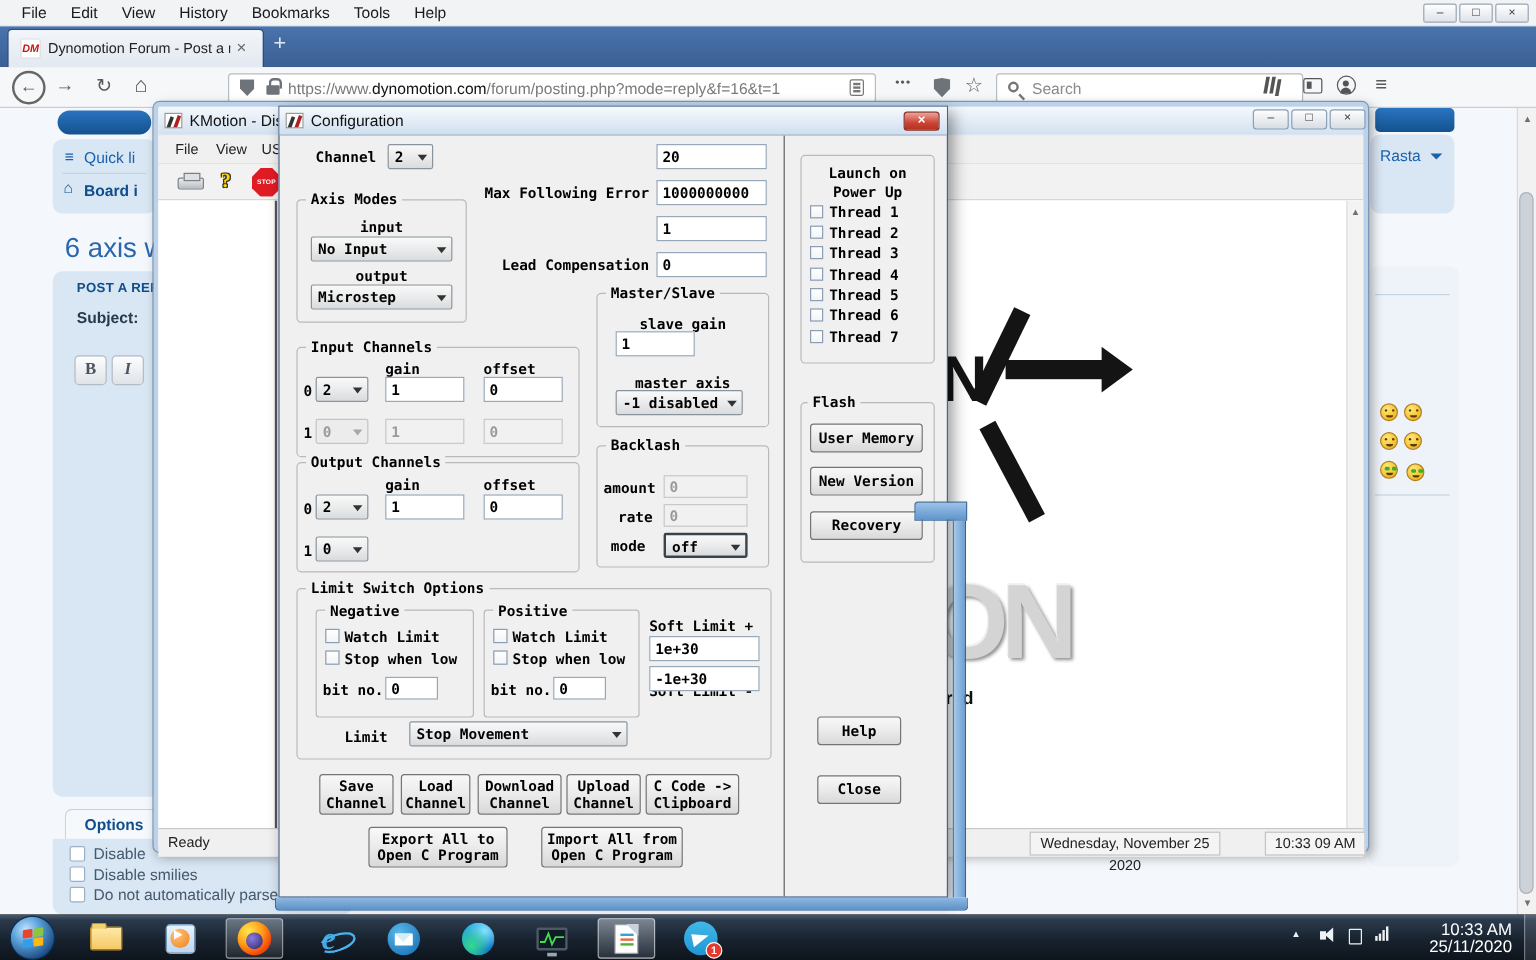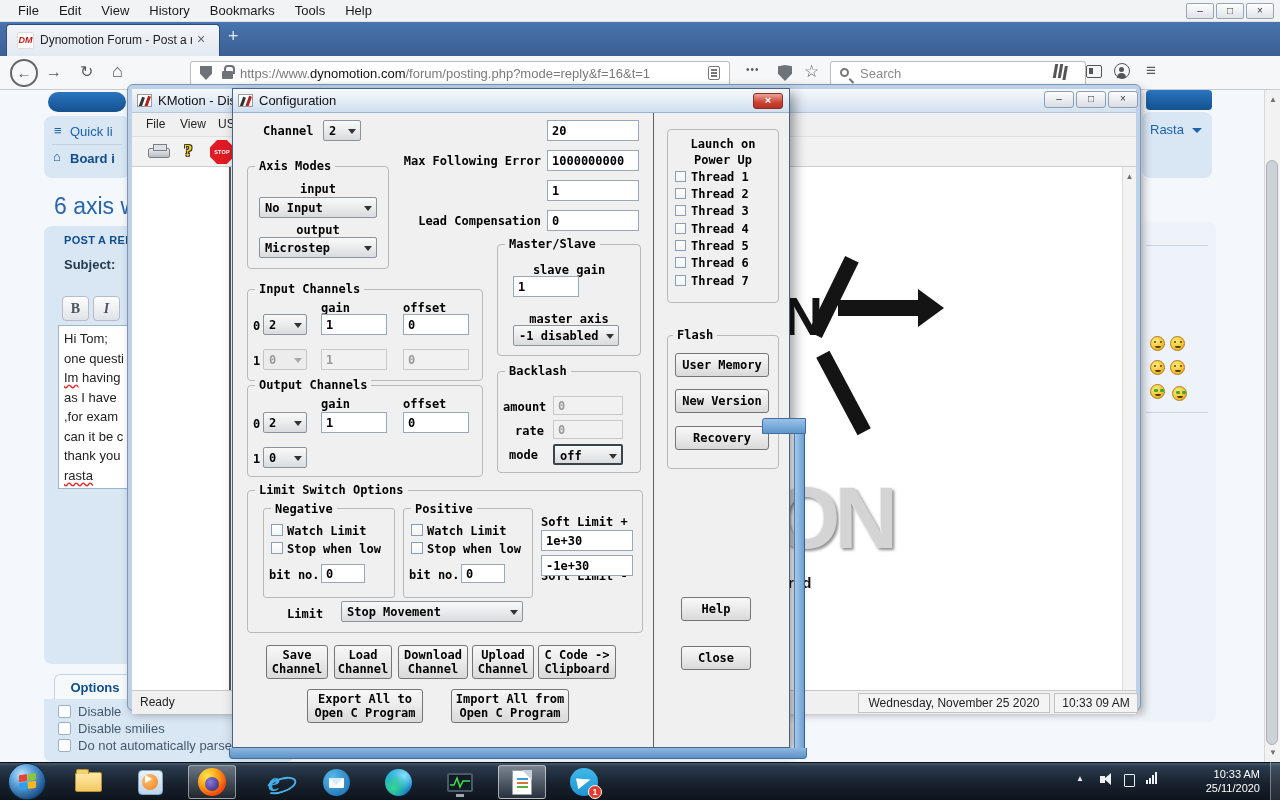--- a/index.html
+++ b/index.html
@@ -127,21 +127,21 @@
 .tb-doc:before{content:"";position:absolute;right:-1px;top:-1px;border:5px solid #c8d2dc;border-left-color:transparent;border-bottom-color:transparent}
 .tb-doc:after{content:"";position:absolute;left:4px;top:7px;width:11px;height:2px;background:#35a0d8;box-shadow:0 4px 0 #e0703a,0 8px 0 #56b030}
 .tb-tg{width:28px;height:28px;border-radius:50%;background:linear-gradient(#41b8e8,#1f96d4)}
 .tb-tg:before{content:"";position:absolute;left:7px;top:9px;width:0;height:0;border-left:14px solid #fff;border-top:4px solid transparent;border-bottom:7px solid transparent;transform:rotate(-12deg)}
 .badge{position:absolute;right:-4px;bottom:-3px;width:14px;height:14px;border-radius:50%;background:#e23b2e;border:1px solid #fff;color:#fff;font-size:9px;font-weight:bold;text-align:center;line-height:12px}
 .trayico{position:absolute;color:#eef2f6}
 .spk{width:5px;height:7px;background:#eef2f6}
 .spk:before{content:"";position:absolute;left:4px;top:-3px;border-right:7px solid #eef2f6;border-top:6px solid transparent;border-bottom:6px solid transparent}
 .whitebox{width:11px;height:13px;border:1.5px solid #eef2f6;border-radius:1px}
 .bars i{position:absolute;bottom:0;width:2px;background:#eef2f6}
-.clock{position:absolute;left:1176px;top:767px;width:84px;color:#fff;font-size:11px;text-align:right;line-height:14px}
+.clock{position:absolute;left:1176px;top:767px;width:84px;color:#fff;font-size:14px;text-align:right;line-height:14px}
 .showdesk{position:absolute;left:1270px;top:762px;width:10px;height:38px;background:rgba(255,255,255,.10);border-left:1px solid rgba(255,255,255,.35)}
 </style>
 </head>
 <body>
 
 <div id="screen">
 
   <div class="abs menubar">
     <span class="mi">File</span>
     <span class="mi">Edit</span>
@@ -195,30 +195,20 @@
       <span class="abs navyblue" style="left:26px;top:35px">Board i</span>
     </div>
 
     <div class="abs h1" style="left:54px;top:103px">6 axis w</div>
 
     <div class="abs panelblue" style="left:44px;top:136px;width:190px;height:438px">
       <span class="abs navyblue" style="left:20px;top:8px;font-size:11px;letter-spacing:.3px">POST A REP</span>
       <span class="abs" style="left:20px;top:31px;font-weight:bold;color:#243a4f">Subject:</span>
       <span class="abs fbtn" style="left:18px;top:70px">B</span>
       <span class="abs fbtn" style="left:49px;top:70px;font-style:italic">I</span>
-      <div class="abs txtarea" style="left:14px;top:99px;width:74px;height:164px">
-        <div>Hi Tom;</div>
-        <div>one questi</div>
-        <div><span class="wavy">Im</span><span> having</span></div>
-        <div>as I have</div>
-        <div>,for exam</div>
-        <div>can it be c</div>
-        <div>thank you</div>
-        <div class="wavy">rasta</div>
-      </div>
     </div>
 
     <div class="abs" style="left:54px;top:584px;width:82px;height:26px;background:#f6f9fc;border:1px solid #c4d4e4;border-bottom:none;border-radius:6px 6px 0 0;text-align:center;line-height:25px"><span class="navyblue">Options</span></div>
     <div class="abs panelblue" style="left:44px;top:609px;width:250px;height:63px;border-radius:0 8px 8px 8px">
       <span class="abs cbsq" style="left:14px;top:6px"></span>
       <span class="abs optlbl" style="left:34px;top:5px">Disable</span>
       <span class="abs cbsq" style="left:14px;top:23px"></span>
       <span class="abs optlbl" style="left:34px;top:22px">Disable smilies</span>
       <span class="abs cbsq" style="left:14px;top:40px"></span>
       <span class="abs optlbl" style="left:34px;top:39px">Do not automatically parse URLs</span>
@@ -273,21 +263,21 @@
       <span class="abs" style="left:786px;top:122px;width:0;height:0;border-left:26px solid #141414;border-top:19px solid transparent;border-bottom:19px solid transparent"></span>
       <span class="logo-bar" style="left:704px;top:182px;width:15px;height:88px;transform:rotate(-28deg)"></span>
       <span class="abs logo-on" style="left:640px;top:300px">ON</span>
       <span class="abs" style="left:656px;top:407px;font-weight:bold;font-size:15px;color:#111">red</span>
       <div class="abs kmscroll">
         <span class="sarrow" style="line-height:14px">▲</span>
       </div>
     </div>
     <div class="abs km-status">
       <span class="abs" style="left:8px;top:4px">Ready</span>
-      <span class="scell" style="left:726px;top:2px;width:192px;height:20px">Wednesday, November 25 2020</span>
+      <span class="scell" style="left:726px;top:2px;width:159px;height:20px">Wednesday, November 25 2020</span>
       <span class="scell" style="left:922px;top:2px;width:84px;height:20px">10:33 09 AM</span>
     </div>
   </div>
 
   <div class="abs bfragtitle" style="left:762px;top:418px;width:44px;height:16px;z-index:8"></div>
   <div class="abs bstripv" style="left:794px;top:434px;width:11px;height:314px;z-index:8"></div>
   <div class="abs bstriph" style="left:229px;top:748px;width:578px;height:11px;z-index:8"></div>
 
   <div class="abs dlg" style="z-index:7">
     <div class="abs dlg-title">

